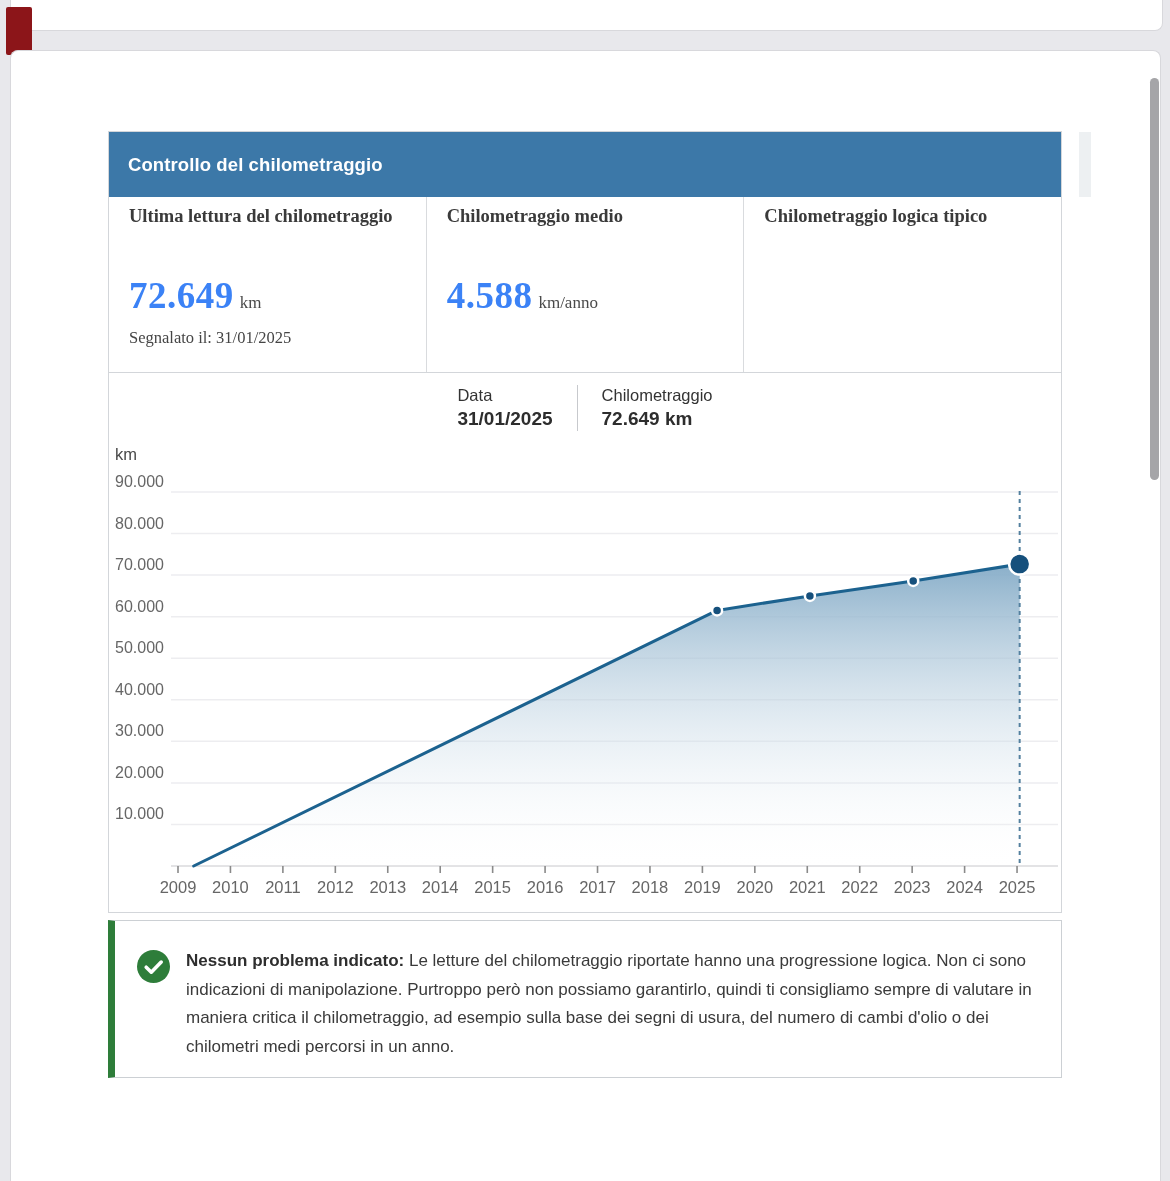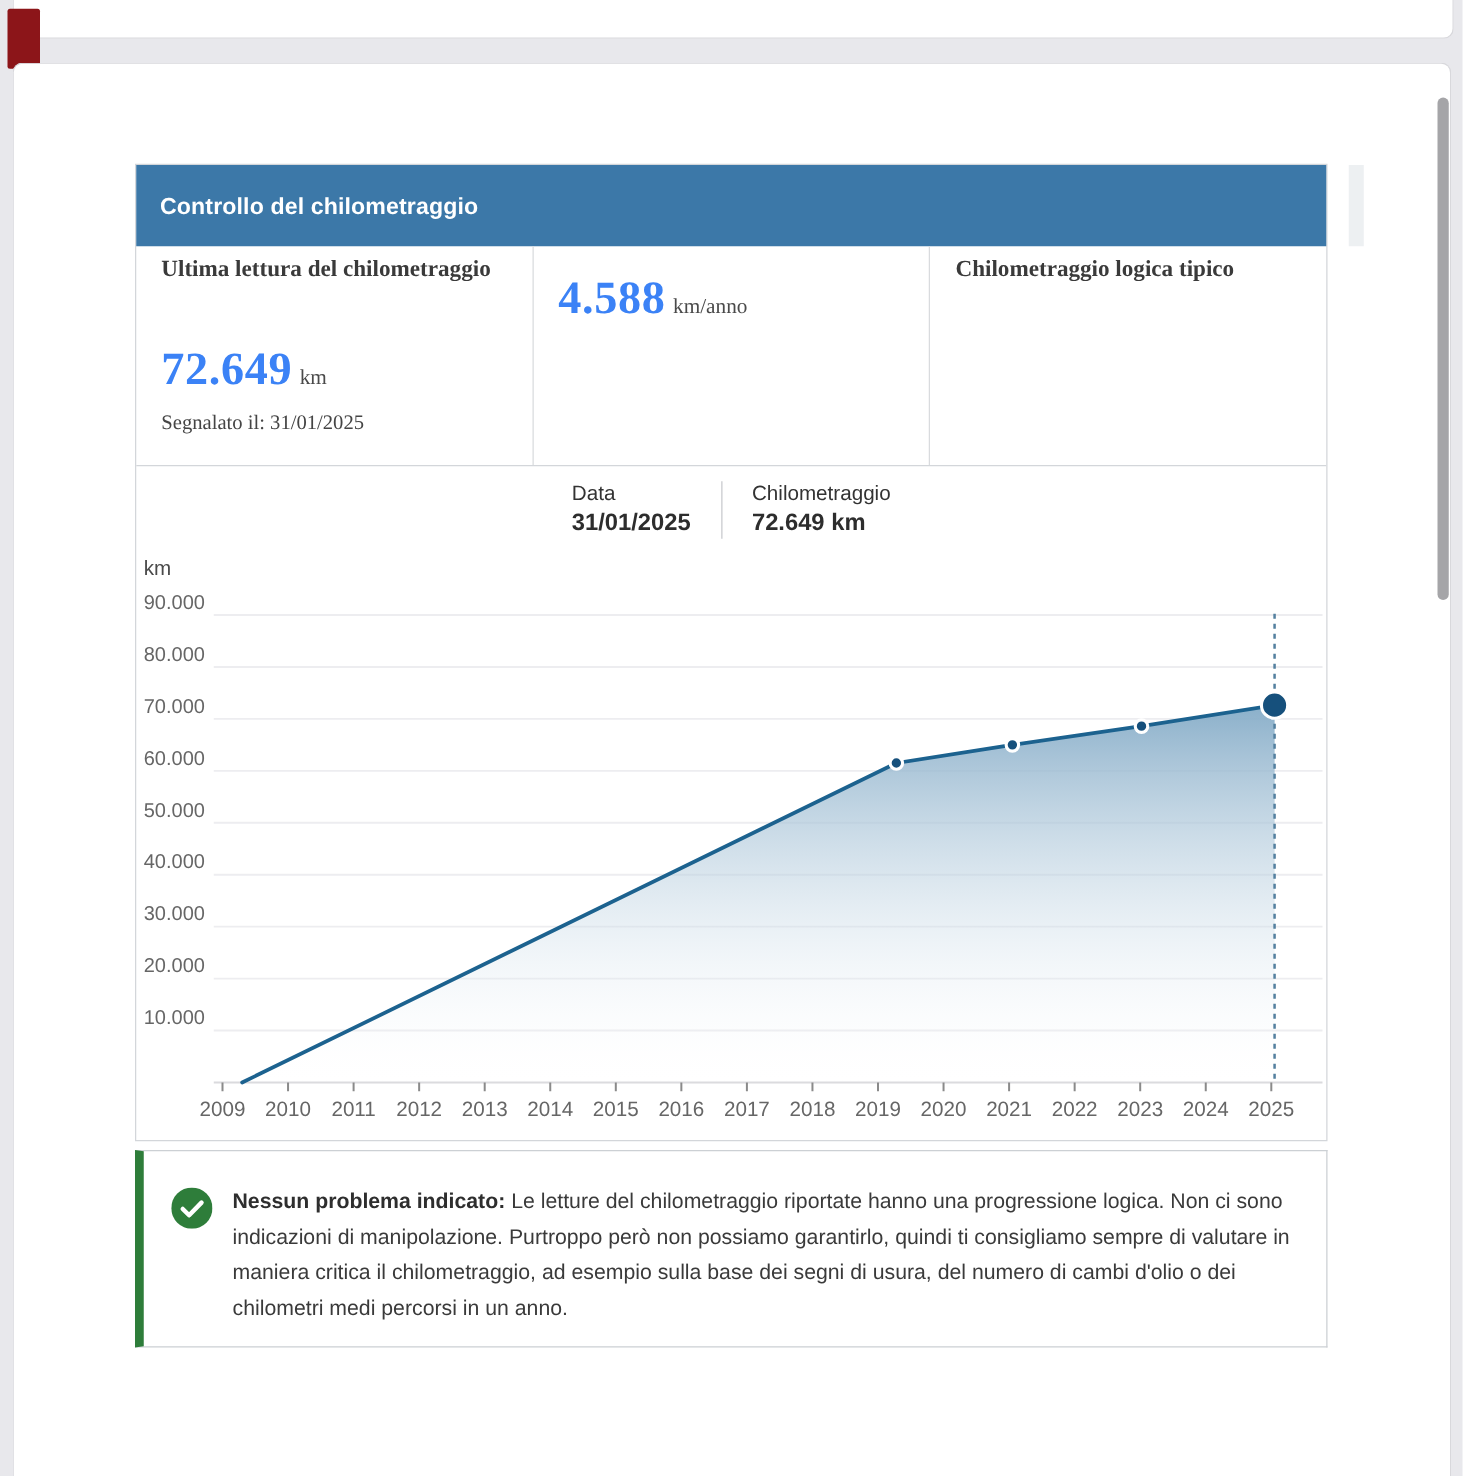--- a/index.html
+++ b/index.html
@@ -94,20 +94,21 @@
 
     <div class="stats-row">
       <div class="stat-cell">
         <div class="stat-title">Ultima lettura del chilometraggio</div>
         <div class="stat-value-line">
           <span class="stat-value">72.649</span><span class="stat-unit">km</span>
         </div>
         <div class="stat-note">Segnalato il: 31/01/2025</div>
       </div>
       <div class="stat-cell">
+        <div class="stat-title">Chilometraggio medio</div>
         <div class="stat-value-line">
           <span class="stat-value">4.588</span><span class="stat-unit">km/anno</span>
         </div>
       </div>
       <div class="stat-cell">
         <div class="stat-title">Chilometraggio logica tipico</div>
       </div>
     </div>
 
     <div class="tooltip-row">

